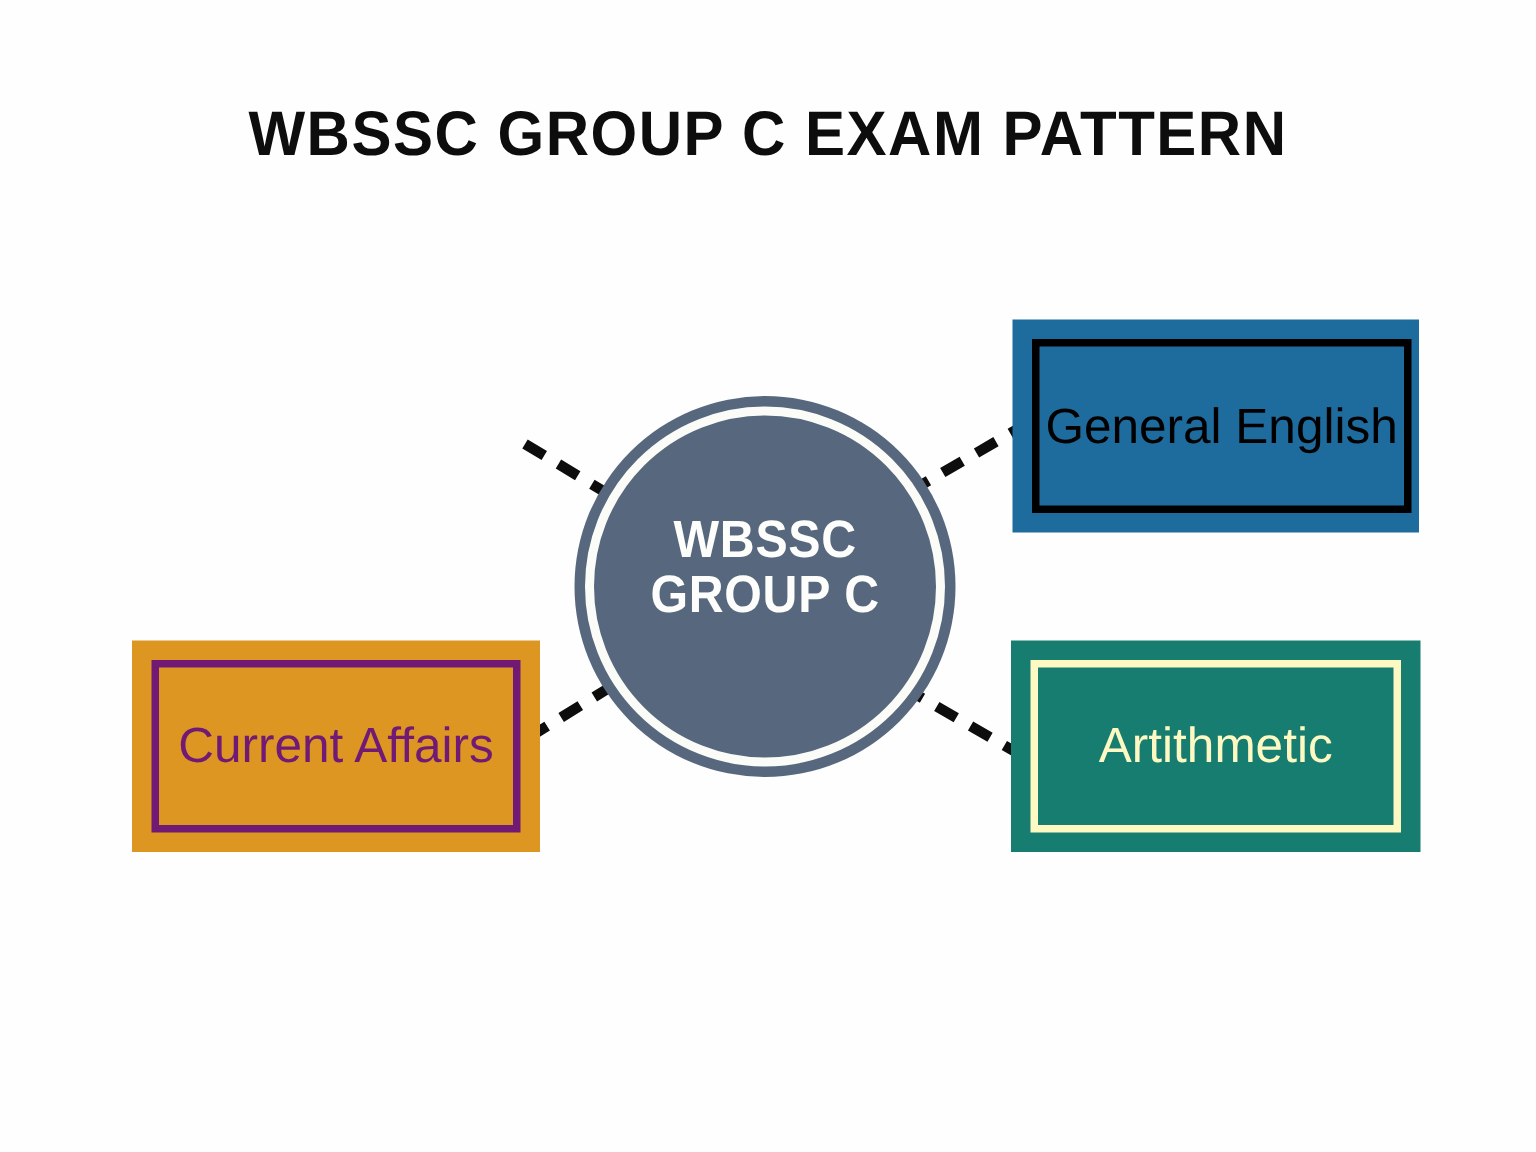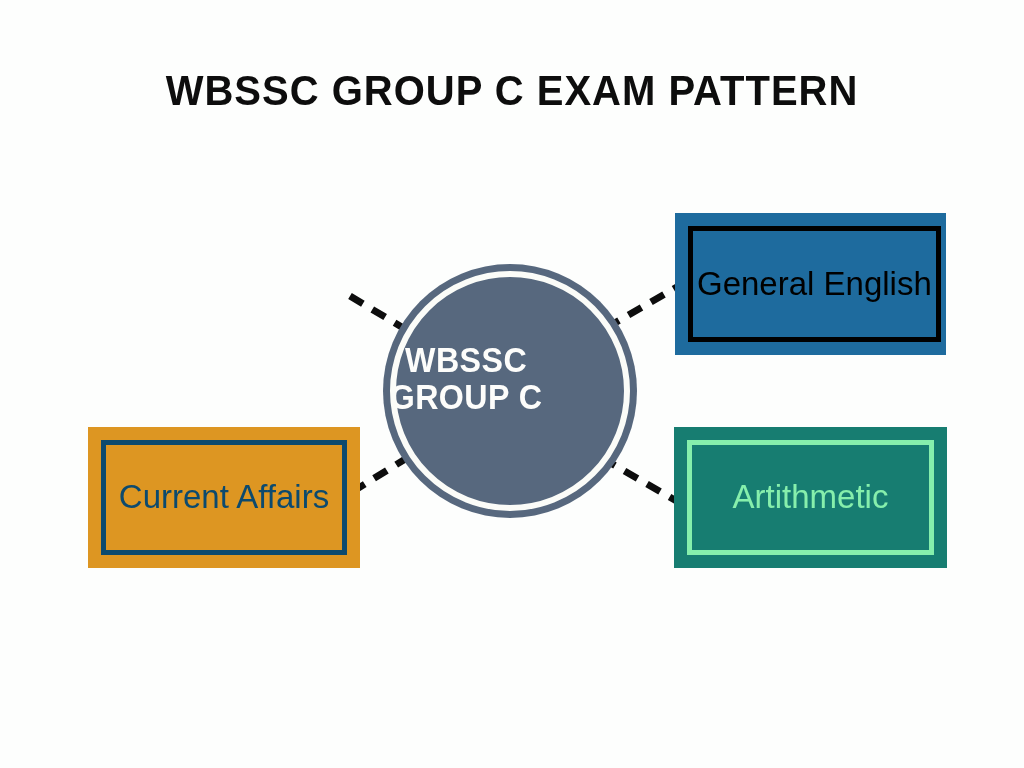--- a/index.html
+++ b/index.html
@@ -69,21 +69,21 @@
   .center-circle {
     position: absolute;
     z-index: 2;
     left: 383px;
     top: 264px;
     width: 254px;
     height: 254px;
     border-radius: 50%;
     display: flex;
     align-items: center;
-    justify-content: flex-start;
+    justify-content: center;
   }
   .center-circle::after {
     content: '';
     position: absolute;
     inset: 7px;
     border: 6px solid #fbfcf8;
     border-radius: 50%;
     pointer-events: none;
   }
   .center-label {
@@ -110,27 +110,27 @@
     <line class="connector" x1="602" y1="458" x2="680" y2="503" stroke="#0d0d0d"></line>
   </svg>
 
 
   <div class="node node-tr" style="background-color: rgb(30, 107, 158); color: #000000;">
     <div class="node-inner">
       <span class="node-label">General English</span>
     </div>
   </div>
 
-  <div class="node node-bl" style="background-color: rgb(221, 150, 34); color: #0c4a6e;">
+  <div class="node node-bl" style="background-color: rgb(221, 150, 34); color: #701a75;">
     <div class="node-inner">
       <span class="node-label">Current Affairs</span>
     </div>
   </div>
 
-  <div class="node node-br" style="background-color: rgb(23, 125, 113); color: #86efac;">
+  <div class="node node-br" style="background-color: rgb(23, 125, 113); color: #fef9c3;">
     <div class="node-inner">
       <span class="node-label">Artithmetic</span>
     </div>
   </div>
 
   <div class="center-circle" style="background-color: rgb(87, 104, 126);">
     <div class="center-label">
       <div>WBSSC</div>
       <div>GROUP C</div>
     </div>

